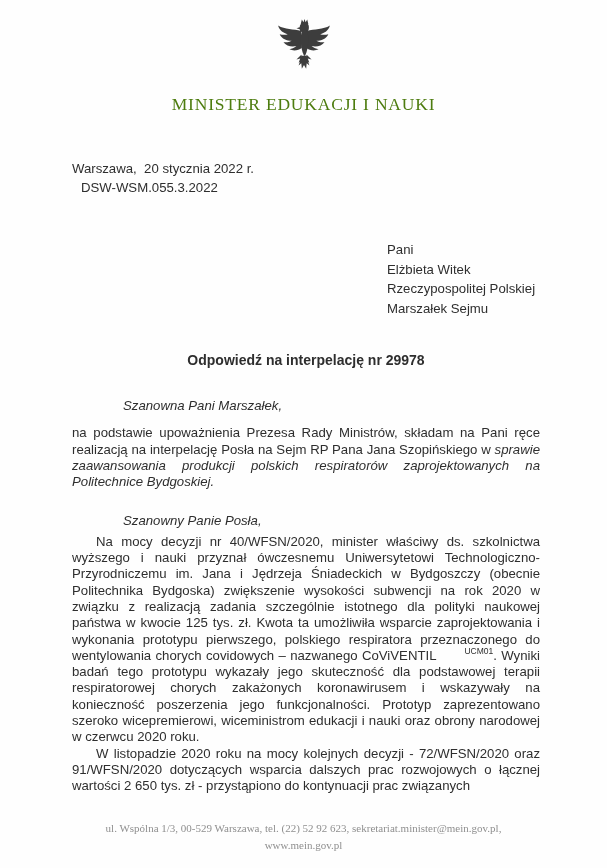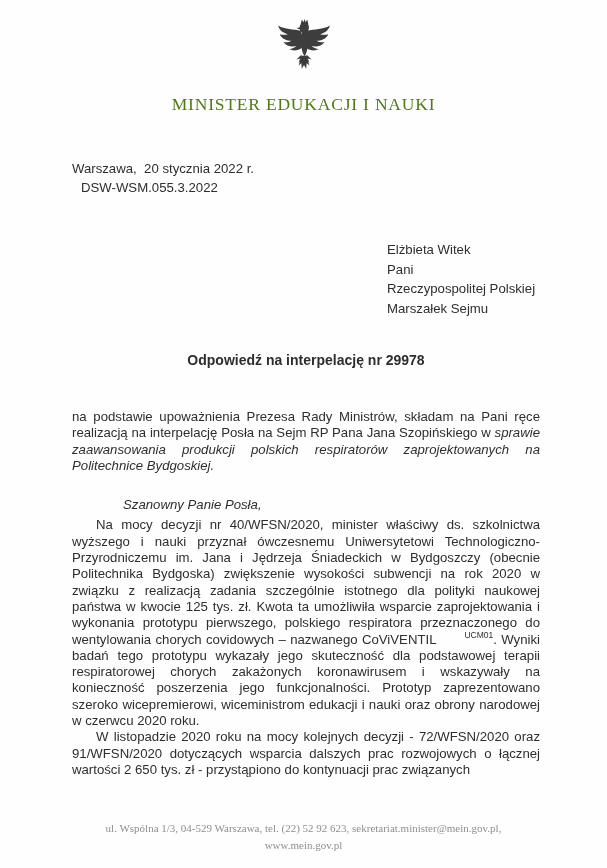--- a/index.html
+++ b/index.html
@@ -161,40 +161,41 @@
     </svg>
   </div>
 
   <div class="ministry-title">MINISTER EDUKACJI I NAUKI</div>
 
   <div class="place-date">Warszawa,  20 stycznia 2022 r.</div>
 
   <div class="reference-number">DSW-WSM.055.3.2022</div>
 
   <div class="addressee">
+    <div>Pani</div>
     <div>Elżbieta Witek</div>
-    <div>Pani</div>
     <div>Rzeczypospolitej Polskiej</div>
     <div>Marszałek Sejmu</div>
   </div>
 
   <div class="subject">Odpowiedź na interpelację nr 29978</div>
 
   <div class="body-block">
 
+    <p class="salutation">Szanowna Pani Marszałek,</p>
 
     <p class="para-intro"><span>na podstawie upoważnienia Prezesa Rady Ministrów, składam na Pani ręce realizacją na interpelację Posła na Sejm RP Pana Jana Szopińskiego w </span><span class="italic">sprawie zaawansowania produkcji polskich respiratorów zaprojektowanych na Politechnice Bydgoskiej.</span></p>
 
     <p class="salutation salutation-2">Szanowny Panie Posła,</p>
 
 
     <p class="answer-para"><span>Na mocy decyzji nr 40/WFSN/2020, minister właściwy ds. szkolnictwa wyższego i nauki przyznał ówczesnemu Uniwersytetowi Technologiczno-Przyrodniczemu im. Jana i Jędrzeja Śniadeckich w Bydgoszczy (obecnie Politechnika Bydgoska) zwiększenie wysokości subwencji na rok 2020 w związku z realizacją zadania szczególnie istotnego dla polityki naukowej państwa w kwocie 125 tys. zł. Kwota ta umożliwiła wsparcie zaprojektowania i wykonania prototypu pierwszego, polskiego respiratora przeznaczonego do wentylowania chorych covidowych – nazwanego CoViVENTIL</span><sup class="marking">UCM01</sup><span>. Wyniki badań tego prototypu wykazały jego skuteczność dla podstawowej terapii respiratorowej chorych zakażonych koronawirusem i wskazywały na konieczność poszerzenia jego funkcjonalności. Prototyp zaprezentowano szeroko wicepremierowi, wiceministrom edukacji i nauki oraz obrony narodowej w czerwcu 2020 roku.</span></p>
 
     <p class="answer-para-2">W listopadzie 2020 roku na mocy kolejnych decyzji - 72/WFSN/2020 oraz 91/WFSN/2020 dotyczących wsparcia dalszych prac rozwojowych o łącznej wartości 2 650 tys. zł - przystąpiono do kontynuacji prac związanych</p>
 
   </div>
 
   <div class="footer">
-    <div>ul. Wspólna 1/3, 04-529 Warszawa, tel. (22) 52 92 623, sekretariat.minister@mein.gov.pl,</div>
+    <div>ul. Wspólna 1/3, 00-529 Warszawa, tel. (22) 52 92 623, sekretariat.minister@mein.gov.pl,</div>
     <div>www.mein.gov.pl</div>
   </div>
 
 </div>
 
 </body></html>

